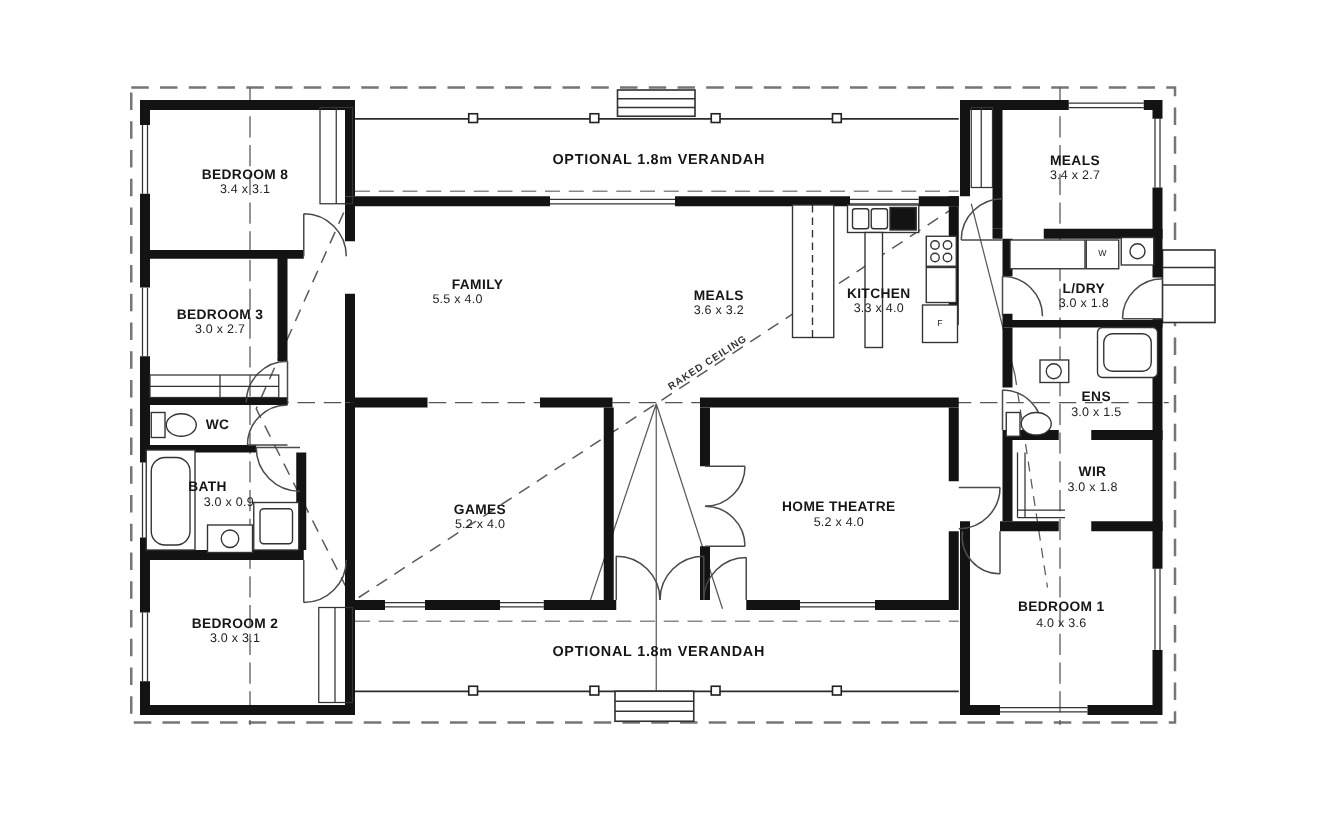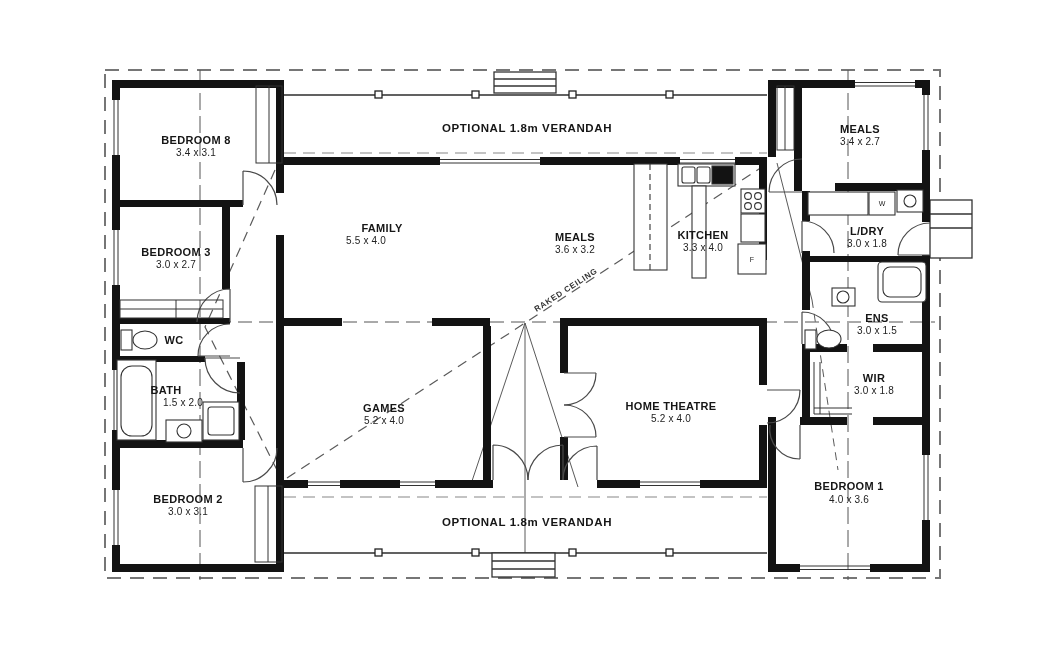--- a/index.html
+++ b/index.html
@@ -235,21 +235,21 @@
     <rect x="692" y="186" width="14" height="92"></rect>
   </g>
 </svg>
 
   <div class="lbl" style="left:196px;top:140px">BEDROOM 8</div>
   <div class="dims" style="left:196px;top:152px">3.4 x 3.1</div>
   <div class="lbl" style="left:176px;top:252px">BEDROOM 3</div>
   <div class="dims" style="left:176px;top:264px">3.0 x 2.7</div>
   <div class="lbl" style="left:174px;top:340px">WC</div>
   <div class="lbl" style="left:166px;top:390px">BATH</div>
-  <div class="dims" style="left:183px;top:402px">1.5 x 2.0</div>
+  <div class="dims" style="left:183px;top:402px">3.0 x 0.9</div>
   <div class="lbl" style="left:188px;top:499px">BEDROOM 2</div>
   <div class="dims" style="left:188px;top:511px">3.0 x 3.1</div>
   <div class="lbl" style="left:382px;top:228px">FAMILY</div>
   <div class="dims" style="left:366px;top:240px">5.5 x 4.0</div>
   <div class="lbl" style="left:575px;top:237px">MEALS</div>
   <div class="dims" style="left:575px;top:249px">3.6 x 3.2</div>
   <div class="lbl" style="left:703px;top:235px">KITCHEN</div>
   <div class="dims" style="left:703px;top:247px">3.3 x 4.0</div>
   <div class="lbl" style="left:384px;top:408px">GAMES</div>
   <div class="dims" style="left:384px;top:420px">5.2 x 4.0</div>

